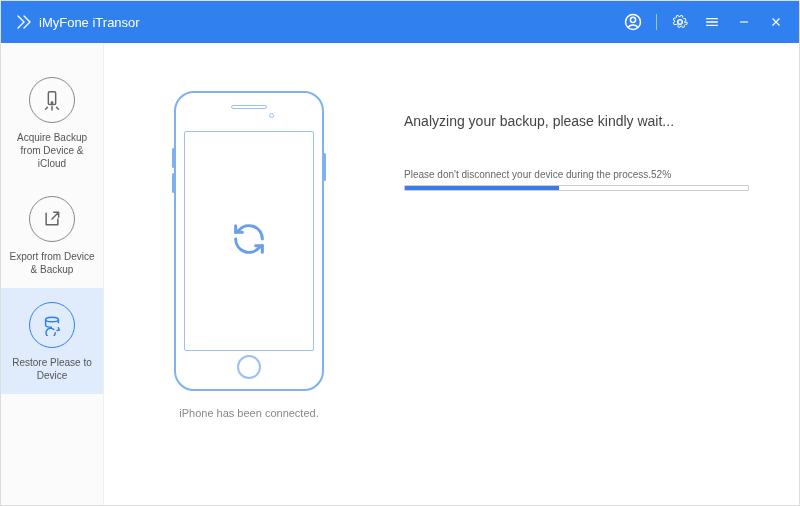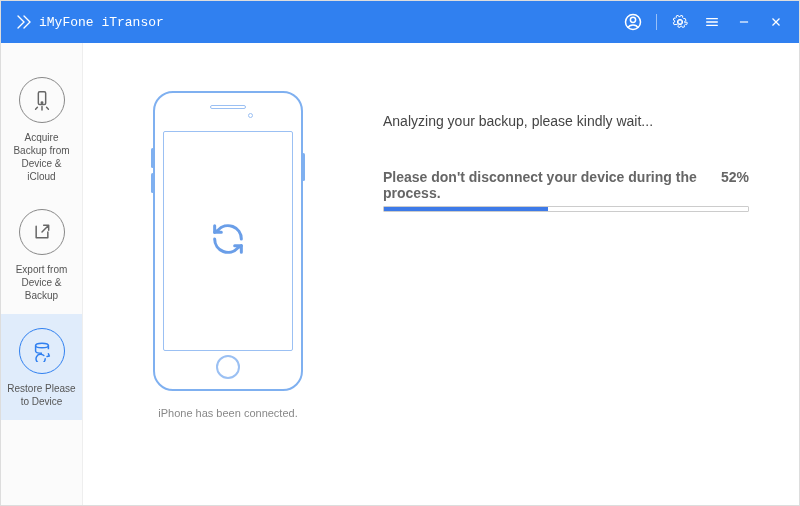--- a/index.html
+++ b/index.html
@@ -2,31 +2,31 @@
 <html><head>
 <meta charset="utf-8">
 <style>
 * { margin: 0; padding: 0; box-sizing: border-box; }
 body { font-family: Arial, sans-serif; background: #f5f5f5; width: 800px; height: 506px; overflow: hidden; }
 .window { width: 800px; height: 506px; background: #fff; display: flex; flex-direction: column; border: 1px solid #ddd; }
 
 
 .header { height: 42px; background: #3080f0; display: flex; align-items: center; padding: 0 14px; color: #fff; }
 .logo { display: flex; align-items: center; gap: 6px; }
-.app-title { font-size: 13px; font-weight: 400; font-family: Liberation Mono, monospace; }
+.app-title { font-size: 13px; font-weight: 400; }
 .header-spacer { flex: 1; }
 .header-actions { display: flex; align-items: center; gap: 14px; }
 .header-icon { cursor: pointer; display: flex; align-items: center; justify-content: center; width: 18px; height: 18px; }
 .header-divider { width: 1px; height: 16px; background: rgba(255,255,255,0.5); }
 
 
 .body { flex: 1; display: flex; }
 
 
-.sidebar { width: 82px; background: #fbfbfb; border-right: 1px solid #eee; display: flex; flex-direction: column; padding-top: 20px; }
+.sidebar { width: 103px; background: #fbfbfb; border-right: 1px solid #eee; display: flex; flex-direction: column; padding-top: 20px; }
 .sidebar-item { display: flex; flex-direction: column; align-items: center; padding: 14px 6px 12px; cursor: pointer; text-align: center; }
 .sidebar-item.active { background: #e0ecfb; }
 .sidebar-icon-wrap { width: 46px; height: 46px; border: 1.5px solid #888; border-radius: 50%; display: flex; align-items: center; justify-content: center; margin-bottom: 8px; }
 .sidebar-item.active .sidebar-icon-wrap { border-color: #3080f0; }
 .sidebar-label { font-size: 10px; color: #555; line-height: 1.3; }
 
 
 .main { flex: 1; display: flex; padding: 40px 30px 20px 30px; }
 .phone-section { width: 230px; display: flex; flex-direction: column; align-items: center; margin-top: 8px; }
 .phone { width: 150px; height: 300px; border: 2px solid #7fb0f0; border-radius: 20px; position: relative; display: flex; align-items: center; justify-content: center; }
@@ -36,21 +36,21 @@
 .phone-screen { width: 130px; height: 220px; border: 1.5px solid #9bc0f3; border-radius: 2px; display: flex; align-items: center; justify-content: center; }
 .phone-home { position: absolute; bottom: 10px; left: 50%; transform: translateX(-50%); width: 24px; height: 24px; border: 2px solid #9bc0f3; border-radius: 50%; }
 .phone-btn-left { position: absolute; left: -4px; top: 55px; width: 3px; height: 20px; background: #7fb0f0; border-radius: 2px; }
 .phone-btn-left2 { position: absolute; left: -4px; top: 80px; width: 3px; height: 20px; background: #7fb0f0; border-radius: 2px; }
 .phone-btn-right { position: absolute; right: -4px; top: 60px; width: 3px; height: 28px; background: #7fb0f0; border-radius: 2px; }
 .sync-icon { width: 40px; height: 40px; }
 .phone-status { font-size: 11px; color: #888; margin-top: 16px; }
 
 .progress-section { flex: 1; padding: 30px 20px 0 40px; }
 .progress-title { font-size: 14px; color: #444; margin-bottom: 40px; }
-.progress-row { display: flex; justify-content: space-between; font-size: 14px; color: #666; margin-bottom: 5px; font-weight: bold; }
+.progress-row { display: flex; font-size: 10px; color: #666; margin-bottom: 5px; }
 .progress-bar { width: 100%; height: 6px; border: 1px solid #ccc; border-radius: 1px; overflow: hidden; }
 .progress-fill { height: 100%; background: #3d7ae8; }
 </style>
 </head>
 <body>
 
 <div class="window">
 
   <div class="header">
     <div class="logo">

